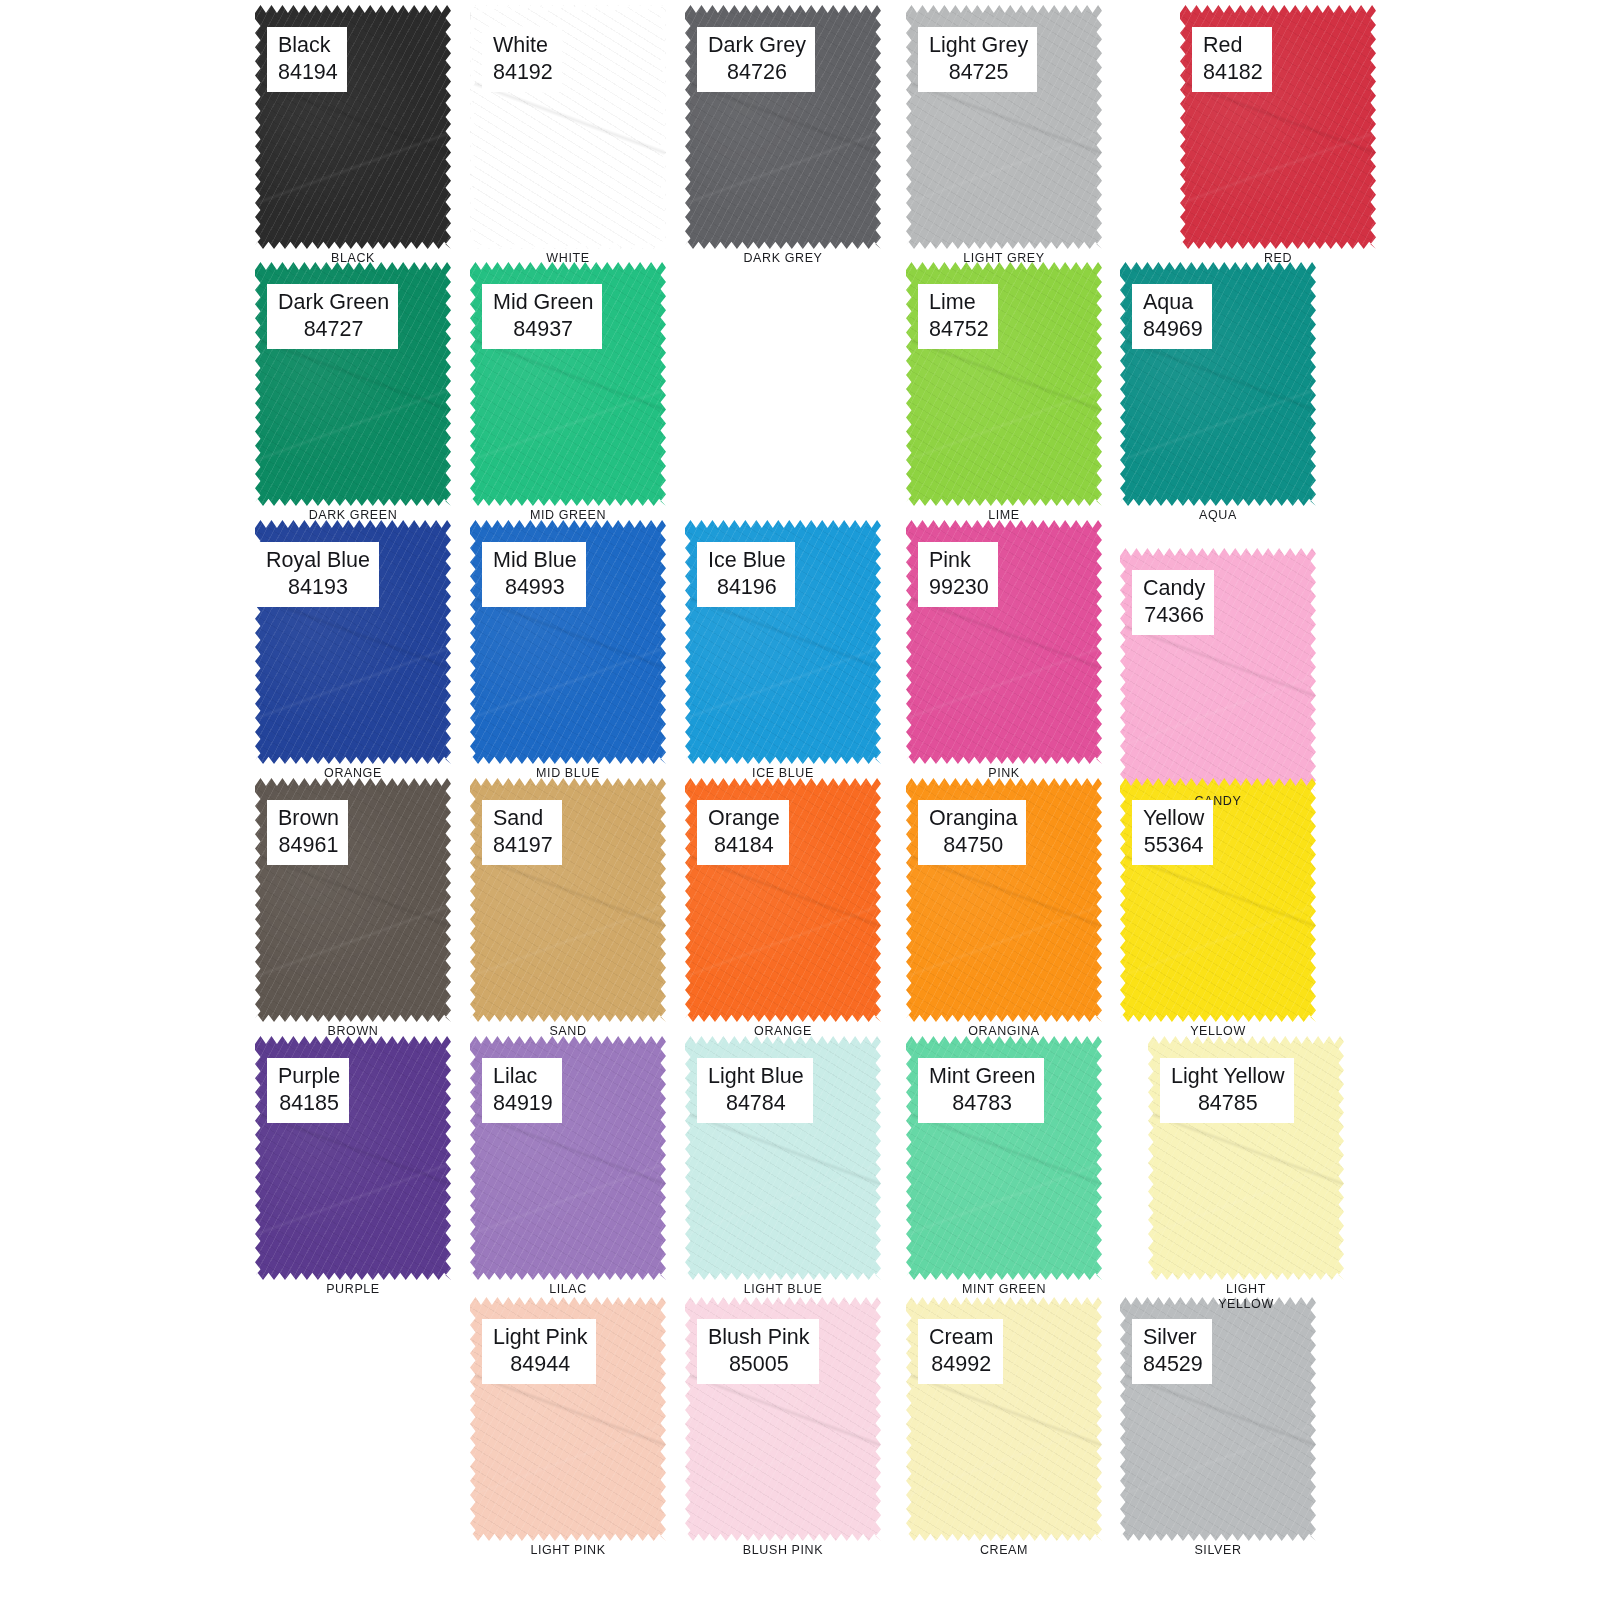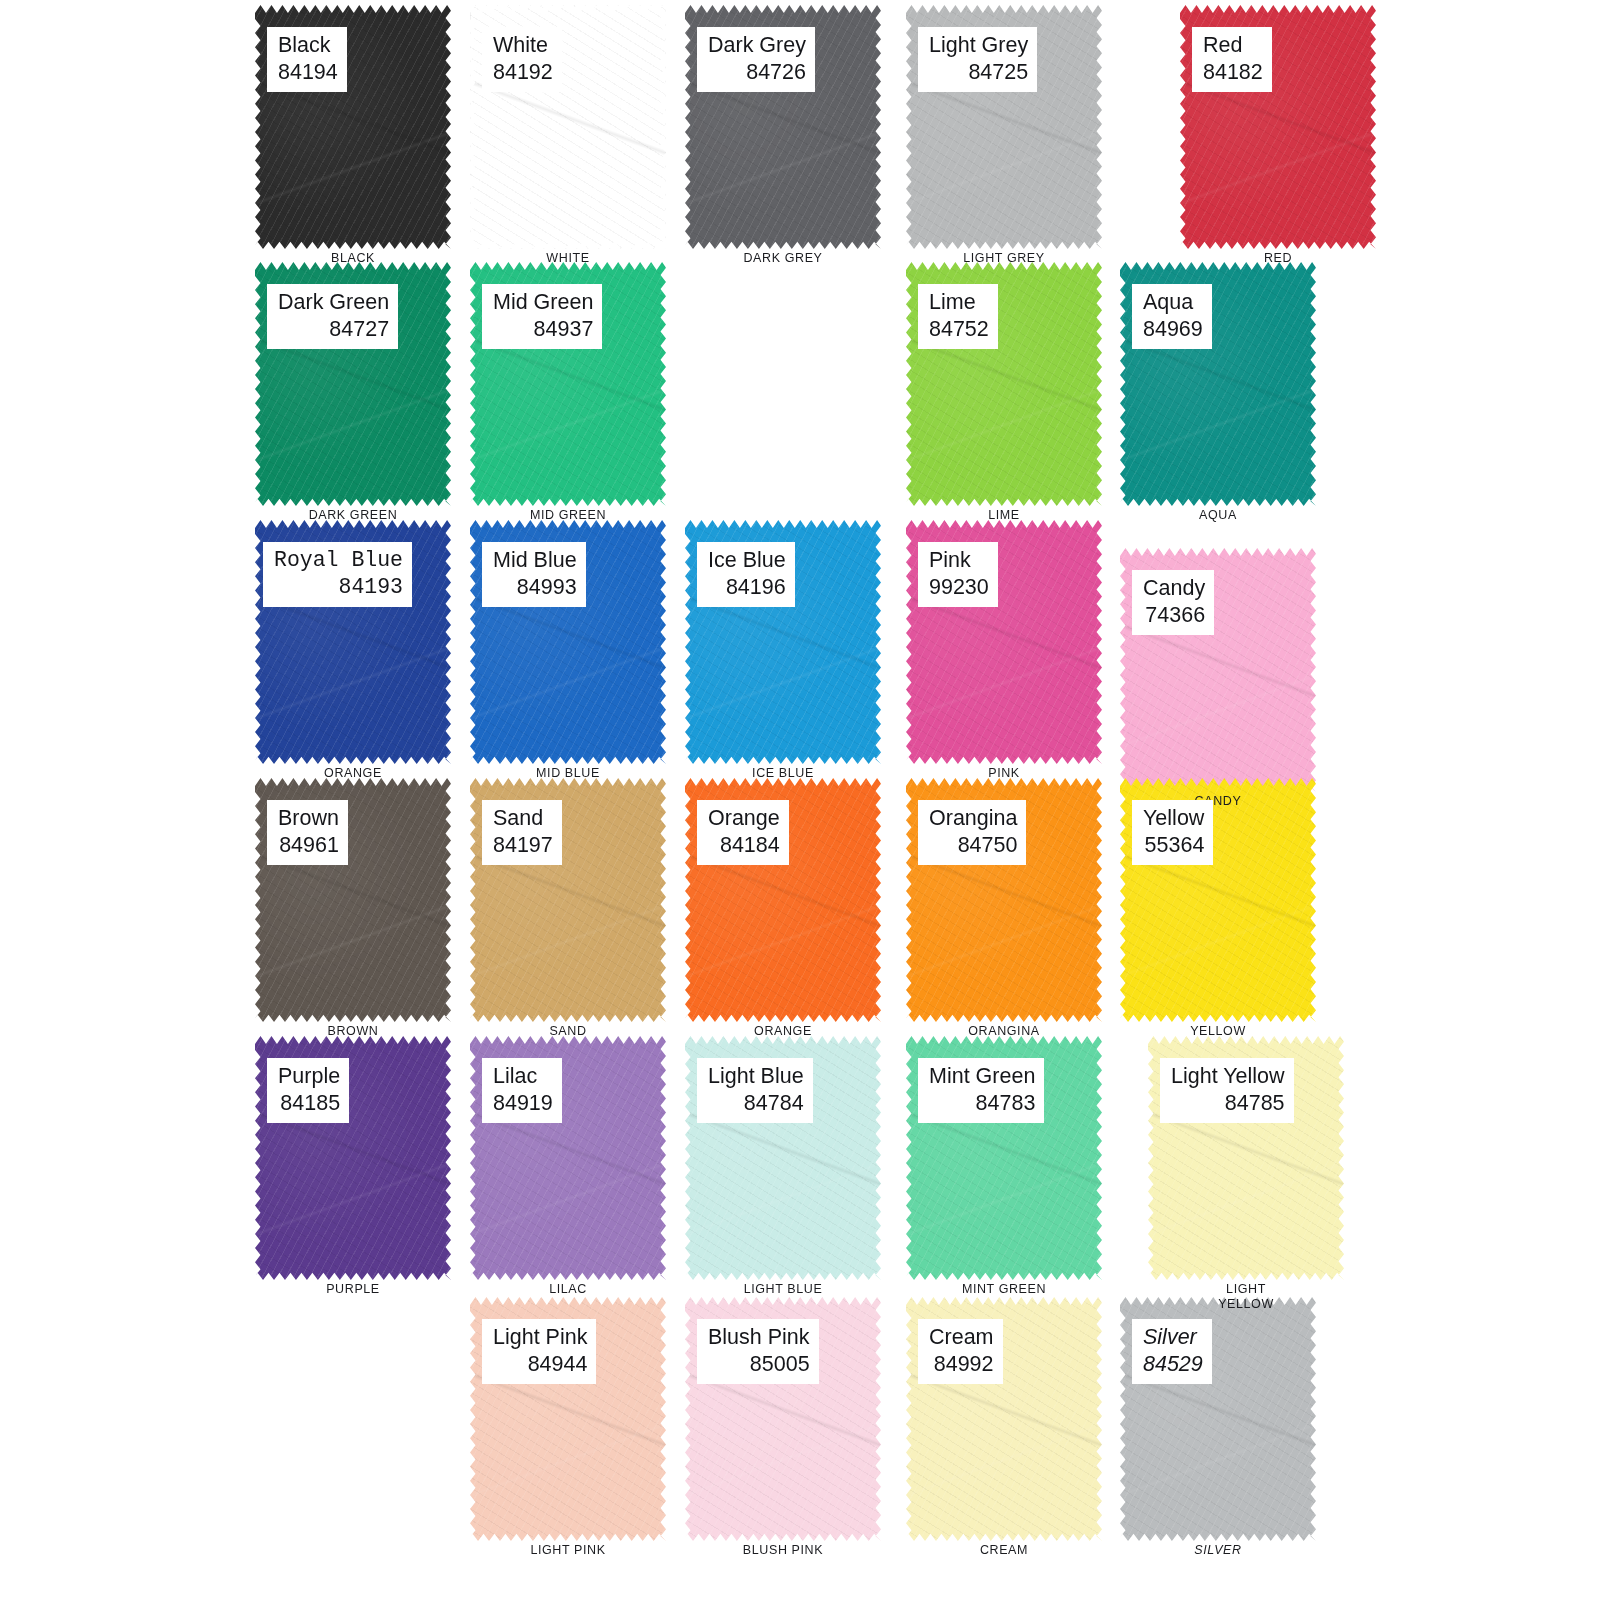--- a/index.html
+++ b/index.html
@@ -85,21 +85,21 @@
     color: #15161a;
     font-size: 21.5px;
     line-height: 27px;
     padding: 5px 9px 6px 11px;
     text-align: left;
     white-space: nowrap;
     z-index: 5;
   }
   .label .ln2 {
     display: block;
-    text-align: right;
+    text-align: center;
   }
   .caption {
     position: absolute;
     font-size: 12.5px;
     letter-spacing: .6px;
     color: #1b1c20;
     text-align: center;
     white-space: pre-line;
     line-height: 15px;
     z-index: 4;
@@ -179,21 +179,21 @@
         <div class="crease"></div>
       </div>
       <div class="label" style="left: 12px; top: 22px;"><span>Aqua</span><span class="ln2">84969</span></div>
       <div class="caption" style="left: -20px; width: 236px; top: 246px;">AQUA</div>
     </div>
     <div class="swatch" style="left: 255px; top: 520px;">
       <div class="zig" style="background: rgb(35, 67, 154);">
         <div class="texture"></div>
         <div class="crease"></div>
       </div>
-      <div class="label" style="left: 8px; top: 22px; font-family: Liberation Mono, monospace;"><span>Royal Blue</span><span class="ln2">84193</span></div>
+      <div class="label" style="left: 0; top: 22px;"><span>Royal Blue</span><span class="ln2">84193</span></div>
       <div class="caption" style="left: -20px; width: 236px; top: 246px;">ORANGE</div>
     </div>
     <div class="swatch" style="left: 470px; top: 520px;">
       <div class="zig" style="background: rgb(29, 105, 196);">
         <div class="texture"></div>
         <div class="crease"></div>
       </div>
       <div class="label" style="left: 12px; top: 22px;"><span>Mid Blue</span><span class="ln2">84993</span></div>
       <div class="caption" style="left: -20px; width: 236px; top: 246px;">MID BLUE</div>
     </div>
@@ -319,21 +319,21 @@
       <div class="caption" style="left: -20px; width: 236px; top: 246px;">BLUSH PINK</div>
     </div>
     <div class="swatch" style="left: 906px; top: 1297px;">
       <div class="zig" style="background: rgb(248, 241, 188);">
         <div class="texture"></div>
         <div class="crease"></div>
       </div>
       <div class="label" style="left: 12px; top: 22px;"><span>Cream</span><span class="ln2">84992</span></div>
       <div class="caption" style="left: -20px; width: 236px; top: 246px;">CREAM</div>
     </div>
-    <div class="swatch" style="left: 1120px; top: 1297px; font-style: italic;">
+    <div class="swatch" style="left: 1120px; top: 1297px;">
       <div class="zig" style="background: rgb(185, 188, 190);">
         <div class="texture"></div>
         <div class="crease"></div>
       </div>
       <div class="label" style="left: 12px; top: 22px;"><span>Silver</span><span class="ln2">84529</span></div>
       <div class="caption" style="left: -20px; width: 236px; top: 246px;">SILVER</div>
     </div>
   </div>
 
 </body></html>

